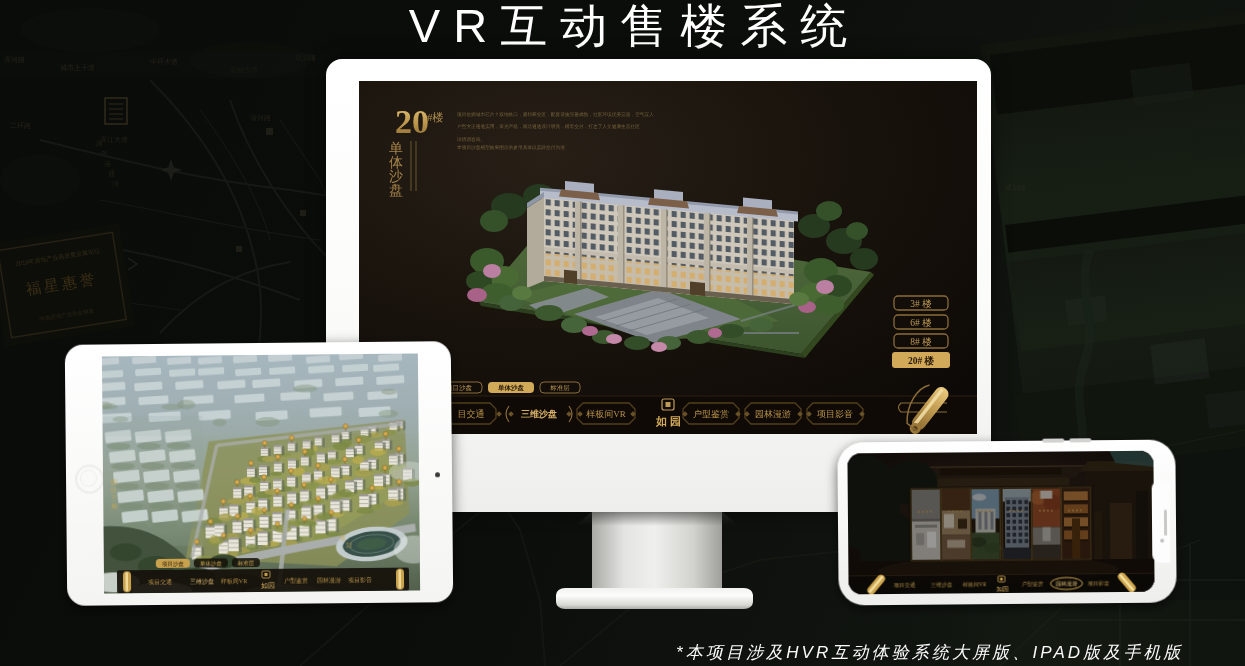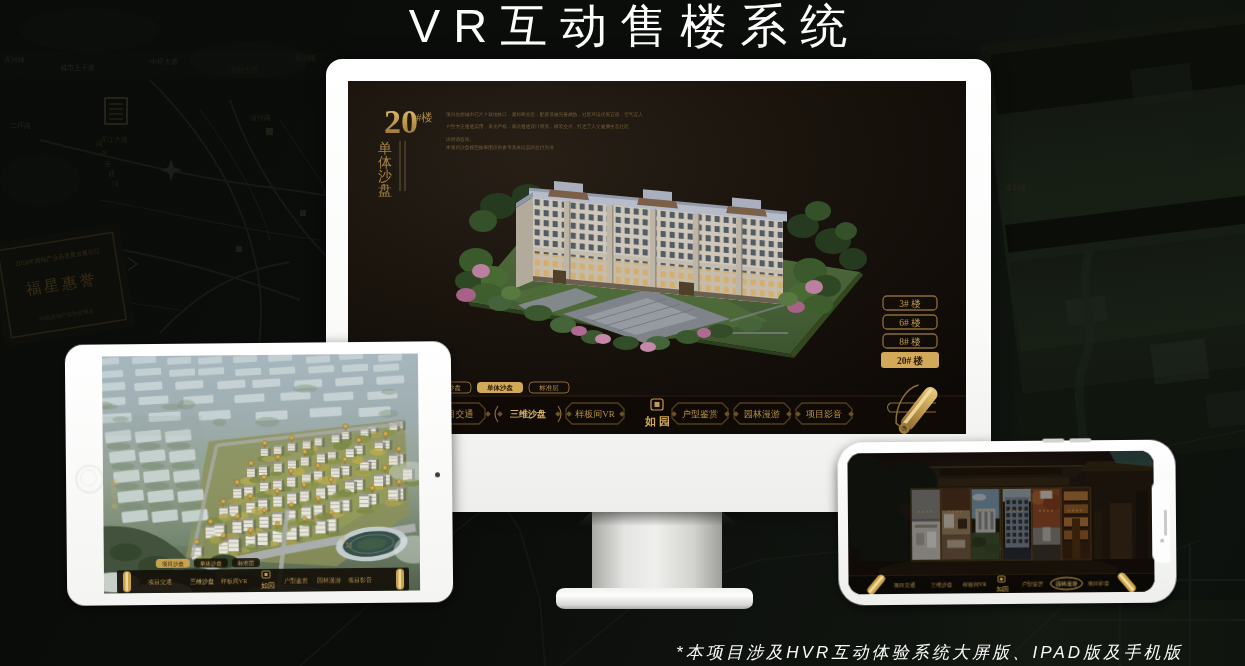--- a/index.html
+++ b/index.html
@@ -120,21 +120,21 @@
   <span style="font-size:47px;line-height:52px;font-weight:normal;color:#ffffff;letter-spacing:13px;font-family:'Liberation Sans',sans-serif;">VR互动售楼系统</span>
 </div>
 
 <div class="abs" id="monitor" style="left:326px;top:59px;width:665px;height:453px;background:linear-gradient(180deg,#ffffff 0%,#fbfbfa 55%,#eeeeec 100%);border-radius:16px;box-shadow:0 0 18px rgba(0,0,0,0.55);"></div>
 
 <div class="abs" style="left:592px;top:512px;width:130px;height:86px;background:linear-gradient(90deg,#a9a9a5,#e4e4e2 25%,#efefed 48%,#d2d2ce 78%,#9e9e9a);clip-path:polygon(0% 0%,100% 0%,108% 100%,-8% 100%);"></div>
 <div class="abs" style="left:575px;top:512px;width:164px;height:14px;background:linear-gradient(180deg,rgba(50,50,48,0.55),rgba(60,60,58,0));clip-path:polygon(10% 0%,90% 0%,100% 100%,0% 100%);"></div>
 
 <div class="abs" style="left:556px;top:588px;width:197px;height:21px;border-radius:9px/7px;background:linear-gradient(180deg,#f2f2f0 0%,#fdfdfc 35%,#d8d8d4 80%,#ababa7 100%);"></div>
 
-<div class="abs" id="mscreen" style="left:348px;top:81px;width:618px;height:353px;background:#120d08;">
+<div class="abs" id="mscreen" style="left:359px;top:81px;width:618px;height:353px;background:#120d08;">
 <svg width="618" height="353" viewBox="0 0 618 353">
   <defs>
     <radialGradient id="scrbg" cx="30%" cy="22%" r="95%">
       <stop offset="0%" stop-color="#282017"></stop>
       <stop offset="45%" stop-color="#1a140d"></stop>
       <stop offset="100%" stop-color="#0d0906"></stop>
     </radialGradient>
     <linearGradient id="gold" x1="0" y1="0" x2="0" y2="1">
       <stop offset="0%" stop-color="#e8c87c"></stop>
       <stop offset="50%" stop-color="#c09a4e"></stop>

